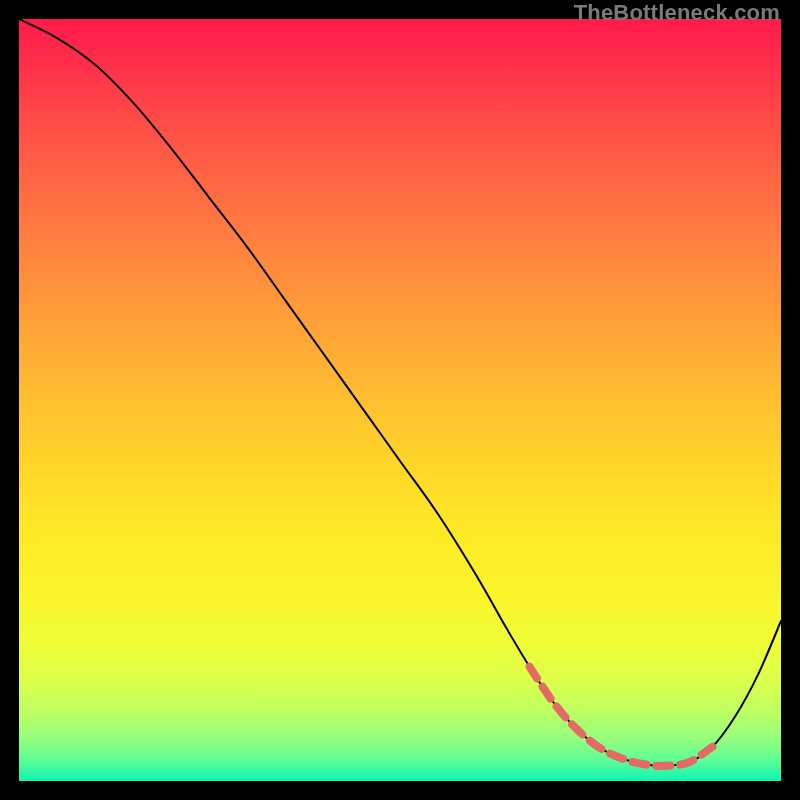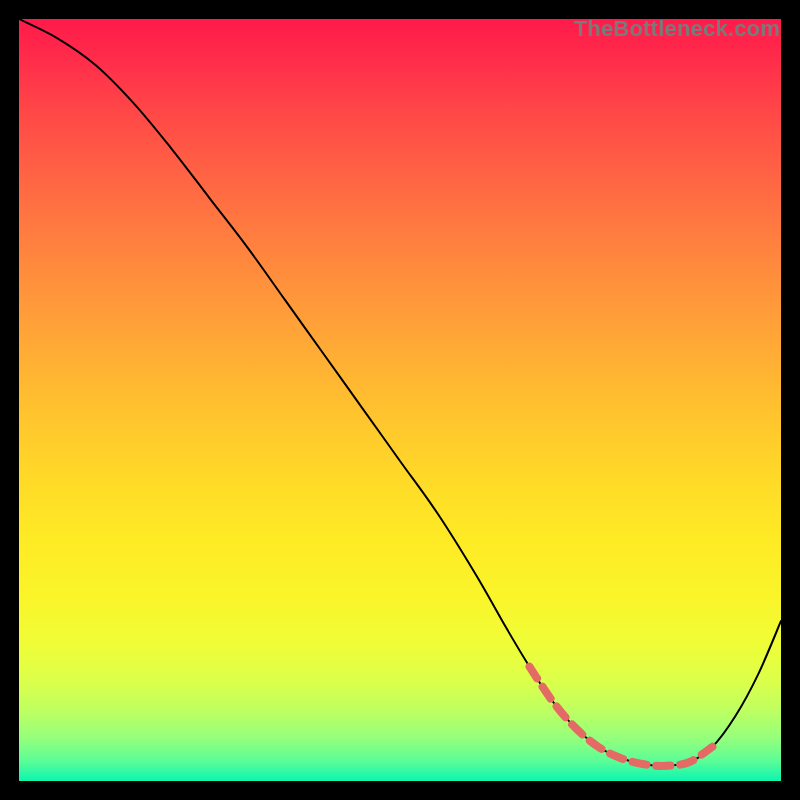--- a/index.html
+++ b/index.html
@@ -52,21 +52,21 @@
   }
   .dash-line {
     fill: none;
     stroke: #e46a65;
     stroke-width: 8;
     stroke-linecap: round;
     stroke-dasharray: 14 10;
   }
   .watermark {
     position: absolute;
-    top: 16px;
+    top: 0;
     right: 20px;
     font-family: Arial, Helvetica, sans-serif;
     font-size: 22px;
     font-weight: 550;
     color: #7a7a7a;
     letter-spacing: 0.2px;
   }
 </style>
 </head>
 <body>

